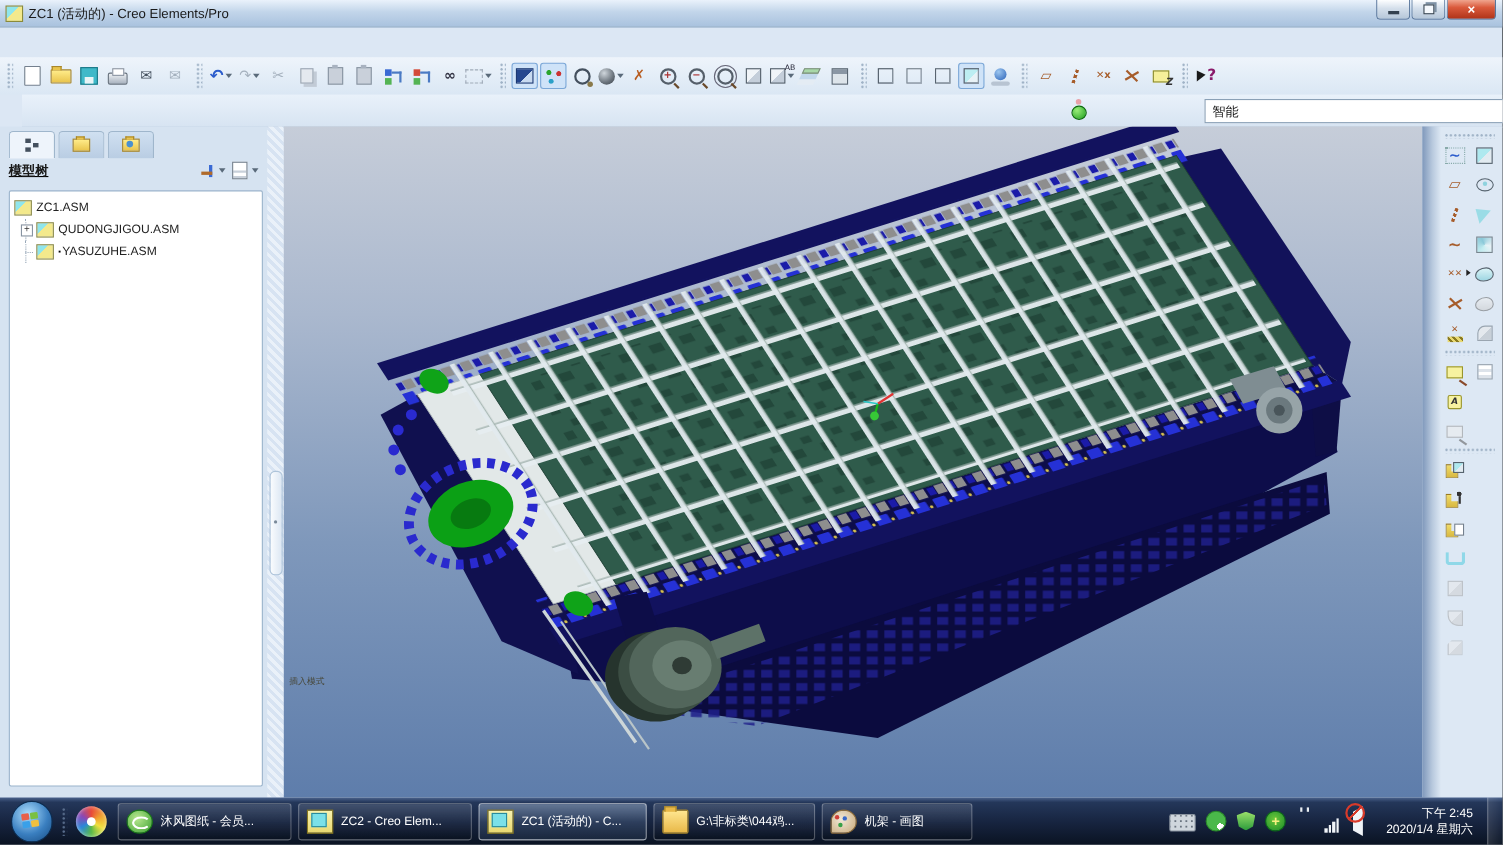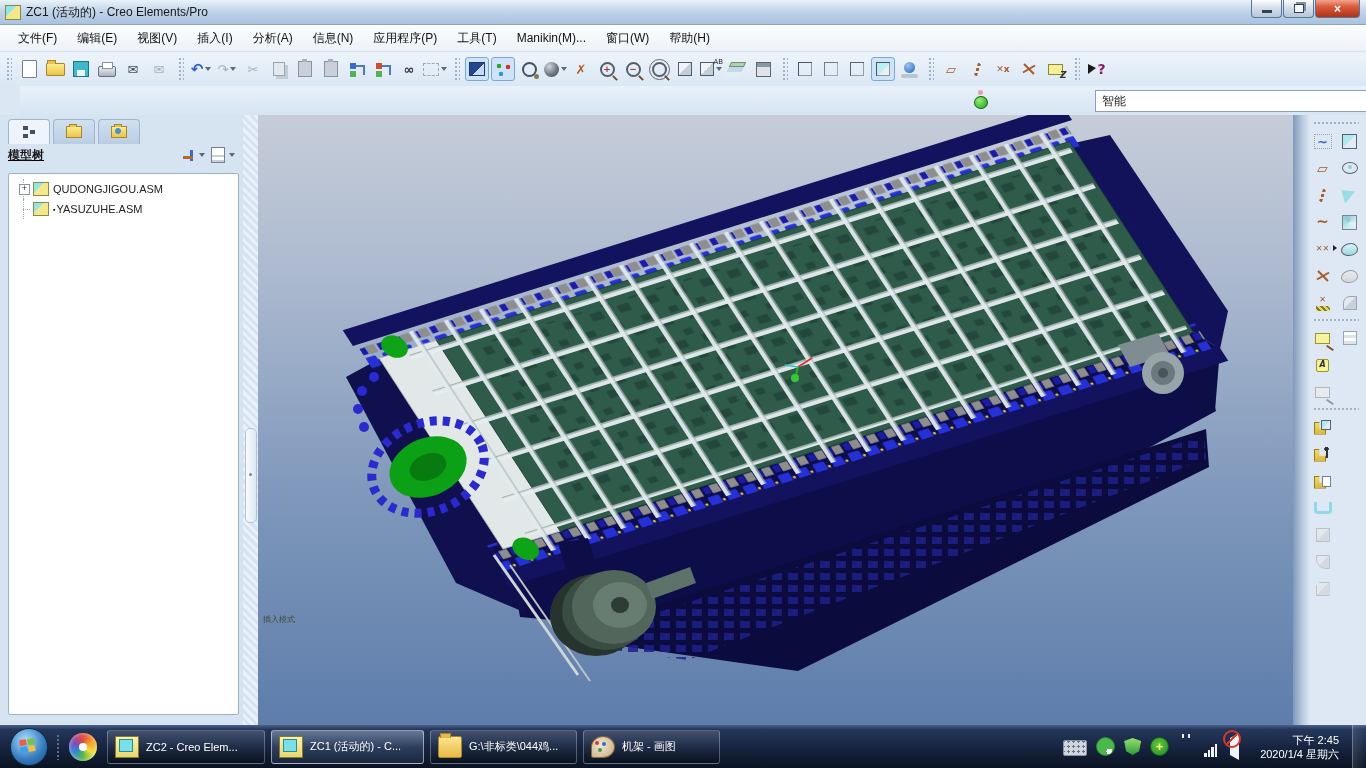--- a/index.html
+++ b/index.html
@@ -236,33 +236,20 @@
       <span class="winbtn">
           <span class="min-bar"></span>
         </span>
       <span class="winbtn">
           <span class="restore-box"></span>
         </span>
       <span class="winbtn close">×</span>
     </div>
   </div>
 
-  <div id="menubar">
-    <span class="menu-item">文件(F)</span>
-    <span class="menu-item">编辑(E)</span>
-    <span class="menu-item">视图(V)</span>
-    <span class="menu-item">插入(I)</span>
-    <span class="menu-item">分析(A)</span>
-    <span class="menu-item">信息(N)</span>
-    <span class="menu-item">应用程序(P)</span>
-    <span class="menu-item">工具(T)</span>
-    <span class="menu-item">Manikin(M)...</span>
-    <span class="menu-item">窗口(W)</span>
-    <span class="menu-item">帮助(H)</span>
-  </div>
 
   <div id="toolbar1">
     <span class="grip"></span>
     <span class="tbtn">
         <i class="ic-page"></i>
       </span>
     <span class="tbtn">
         <i class="ic-folder"></i>
       </span>
     <span class="tbtn">
@@ -432,20 +419,24 @@
             <i class="hammer"></i>
             <span class="dd"></span>
           </span>
         <span class="th-btn">
             <i class="listico"></i>
             <span class="dd"></span>
           </span>
       </span>
     </div>
     <div class="tree-box">
+      <div class="trow">
+        <i class="node-icon"></i>
+        <span>ZC1.ASM</span>
+      </div>
       <div class="trow child">
         <span class="expander">+</span>
         <i class="node-icon"></i>
         <span>QUDONGJIGOU.ASM</span>
       </div>
       <div class="trow child">
         <i class="node-icon"></i>
         <span class="mark">▪</span>
         <span>YASUZUHE.ASM</span>
       </div>
@@ -653,20 +644,24 @@
           <i class="f1"></i>
           <i class="f2"></i>
           <i class="f3"></i>
           <i class="f4"></i>
         </span>
     </span>
     <span class="qgrip"></span>
     <span class="pinwheel"></span>
 
     <span class="tb-btn" style="width:158px;">
+      <i class="tbi browser"></i>
+      <span class="tb-label">沐风图纸 - 会员...</span>
+    </span>
+    <span class="tb-btn" style="width:158px;">
       <i class="tbi creo"></i>
       <span class="tb-label">ZC2 - Creo Elem...</span>
     </span>
     <span class="tb-btn active" style="width:153px;text-align:center;">
       <i class="tbi creo"></i>
       <span class="tb-label">ZC1 (活动的) - C...</span>
     </span>
     <span class="tb-btn" style="width:147px;">
       <i class="tbi folder"></i>
       <span class="tb-label">G:\非标类\044鸡...</span>

